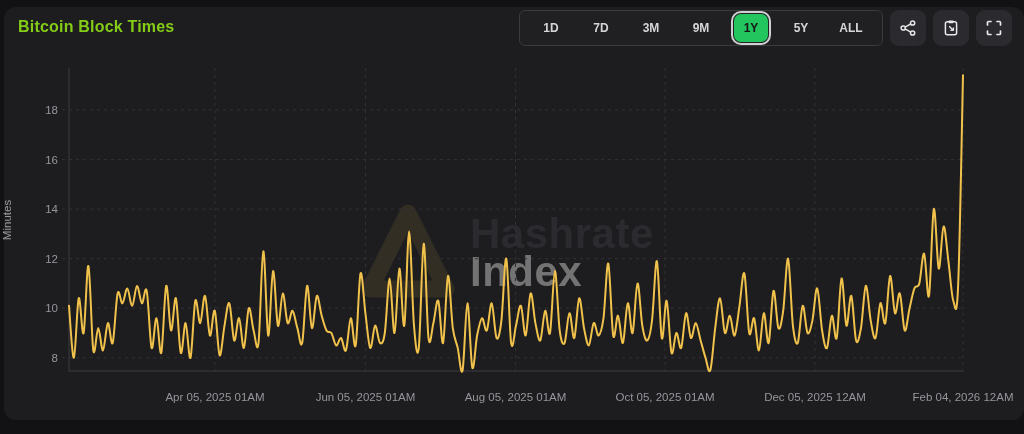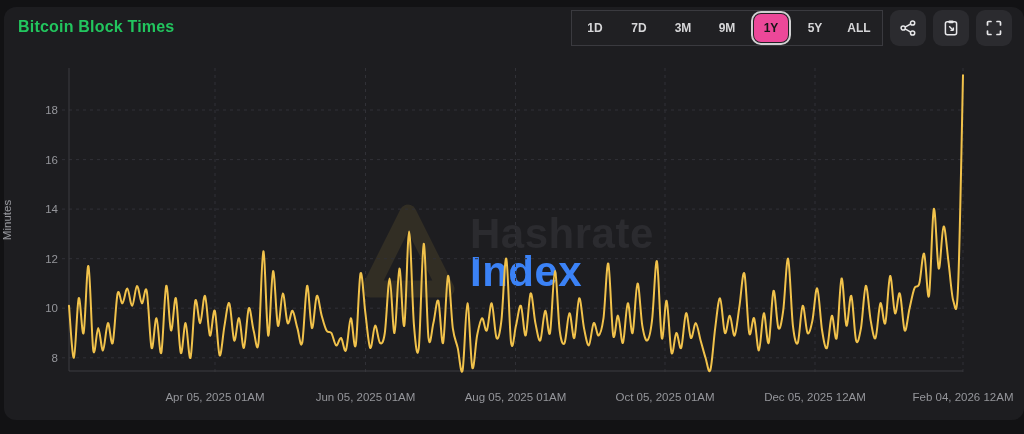--- a/index.html
+++ b/index.html
@@ -1,38 +1,38 @@
 <!DOCTYPE html>
 <html><head>
 <meta charset="utf-8">
 <style>
   html,body{margin:0;padding:0;background:#121214;font-family:"Liberation Sans",sans-serif;}
   .stage{position:relative;width:1024px;height:434px;overflow:hidden;background:#121214;}
   .card{position:absolute;left:4px;right:0;top:7px;bottom:14px;background:#1d1d20;border-radius:12px;}
 
   
-  .page-title{position:absolute;left:18px;top:18px;margin:0;font-size:16px;font-weight:700;color:#22c55e;letter-spacing:.2px;}
+  .page-title{position:absolute;left:18px;top:18px;margin:0;font-size:16px;font-weight:700;color:#84cc16;letter-spacing:.2px;}
   .toolbar{position:absolute;top:10px;right:12px;display:flex;align-items:center;gap:7px;}
-  .range-group{display:flex;align-items:center;gap:10px;height:36px;padding:0 6px;border:1px solid #3a3a3f;border-radius:0;background:#202023;box-sizing:border-box;}
+  .range-group{display:flex;align-items:center;gap:16px;height:36px;padding:0 14px;border:1px solid #3a3a3f;border-radius:6px;background:#202023;box-sizing:border-box;}
   .range-btn{width:34px;height:28px;border:none;background:transparent;color:#d6d6d8;font-family:"Liberation Sans",sans-serif;font-size:12px;font-weight:600;border-radius:7px;cursor:pointer;padding:0;}
-  .range-btn.active{background:#ec4899;color:#161616;outline:2px solid #d0d0d2;outline-offset:1px;}
+  .range-btn.active{background:#22c55e;color:#161616;outline:2px solid #d0d0d2;outline-offset:1px;}
   .icon-btn{width:36px;height:36px;border:none;border-radius:9px;background:#2b2b2f;display:flex;align-items:center;justify-content:center;cursor:pointer;padding:0;}
   .icon-btn svg{display:block;}
 
   
   #chart-svg{position:absolute;left:0;top:0;}
   #chart-svg .grid{stroke:#313137;stroke-width:1;stroke-dasharray:3 4;}
   #chart-svg .axis{stroke:#3c3c41;stroke-width:1;}
   #chart-svg text{fill:#95969b;font-family:"Liberation Sans",sans-serif;font-size:11.5px;}
   .y-axis-title{position:absolute;left:-28px;top:214px;width:70px;text-align:center;color:#97989d;font-size:11.5px;transform:rotate(-90deg);}
 
   
   .watermark{position:absolute;left:360px;top:203px;display:flex;align-items:center;gap:14px;pointer-events:none;justify-content:center;}
   .wm-text{font-size:42px;font-weight:700;line-height:38px;color:#2b2b2f;letter-spacing:.5px;}
-  .wm-text .wm-index{color:#3b82f6;}
+  .wm-text .wm-index{color:#737373;}
 </style>
 </head>
 <body>
 
 <div class="stage">
   <div class="card"></div>
 
   <h1 class="page-title">Bitcoin Block Times</h1>
 
   <div class="toolbar">

